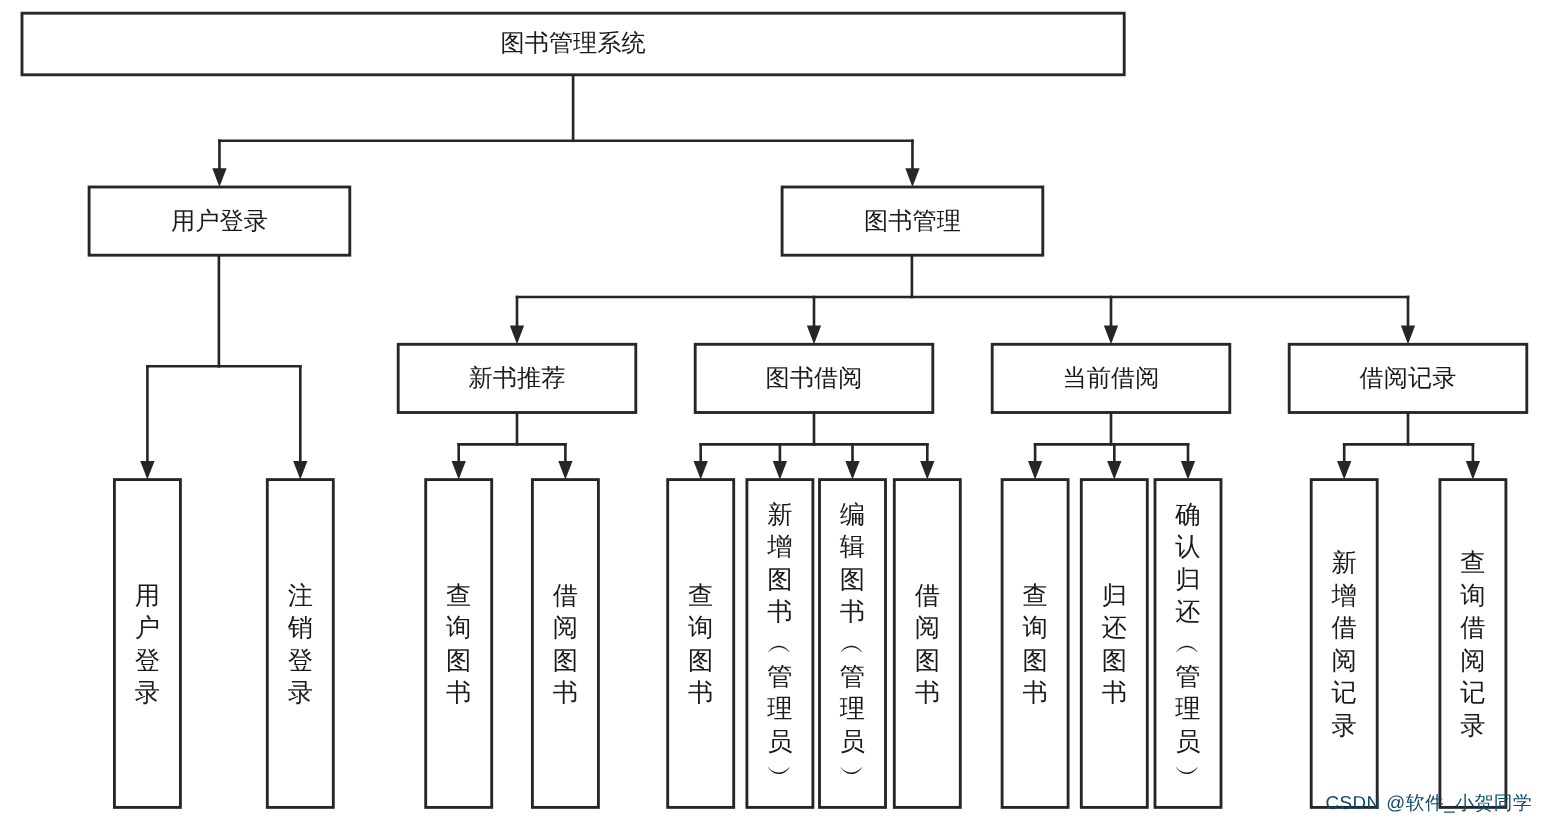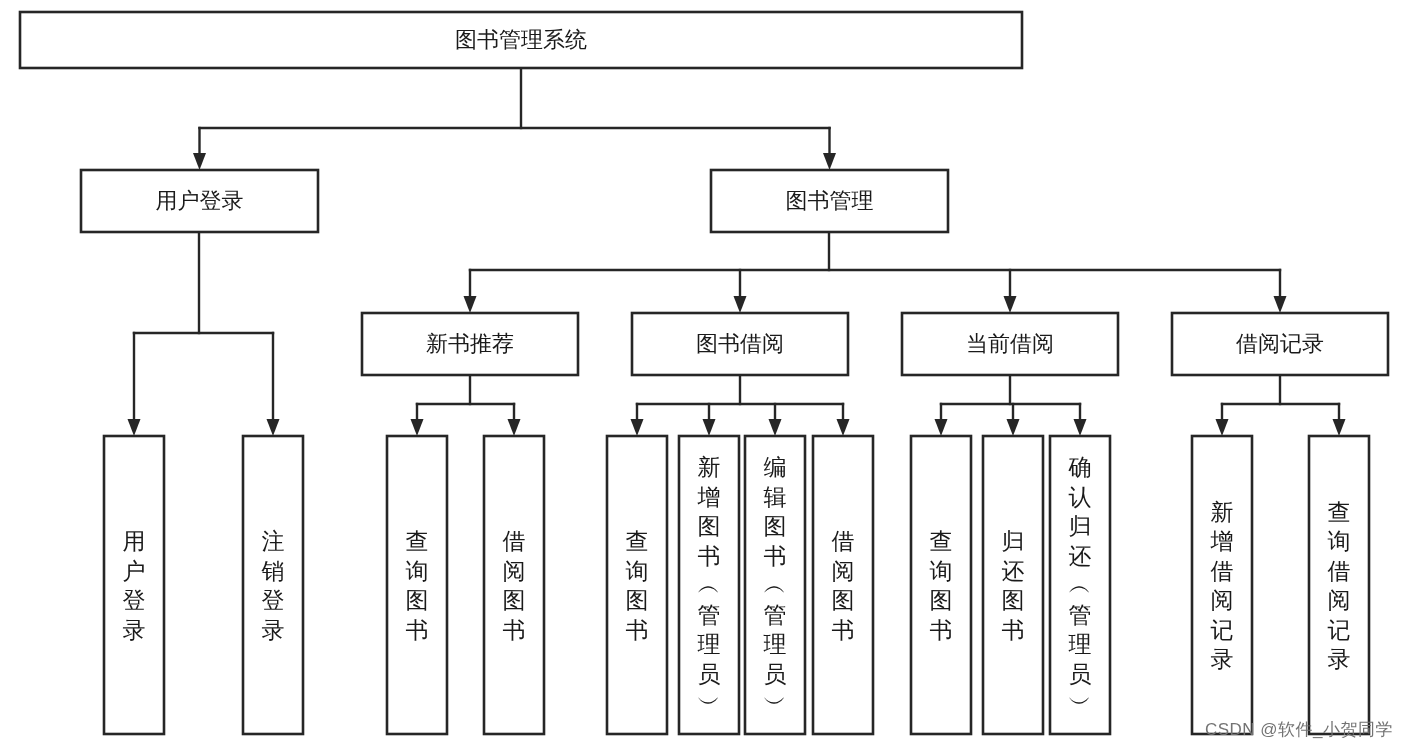--- a/index.html
+++ b/index.html
@@ -53,21 +53,21 @@
     font-size: 23px;
     fill: #1a1a1a;
     text-anchor: middle;
   }
   .watermark {
     position: absolute;
     right: 12px;
     bottom: 6px;
     font-family: "Liberation Sans", "DejaVu Sans", sans-serif;
     font-size: 17px;
-    color: #737373;
+    color: #0c4a6e;
     white-space: nowrap;
     letter-spacing: 0.5px;
     pointer-events: none;
   }
 </style>
 </head>
 <body>
 
 <div id="diagram-root">
   <svg class="diagram" viewBox="0 0 1405 747">

